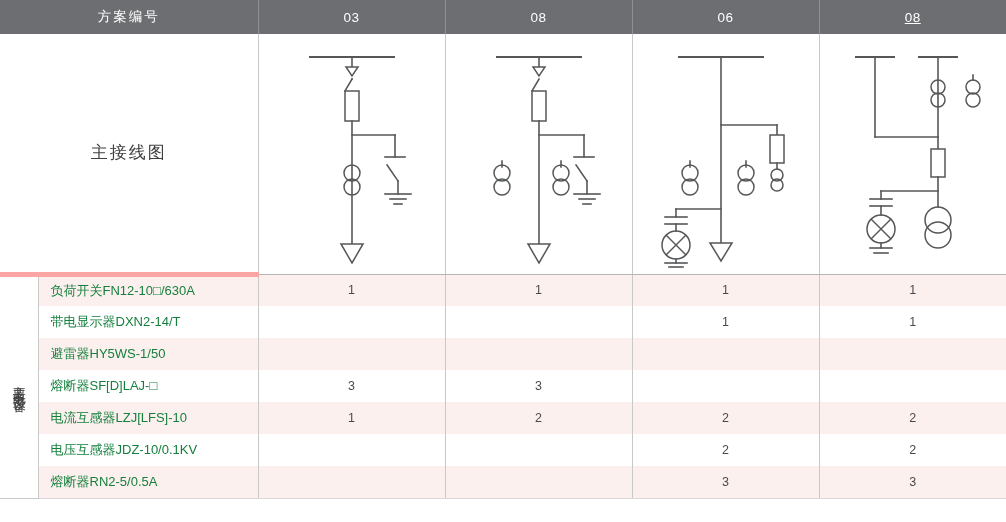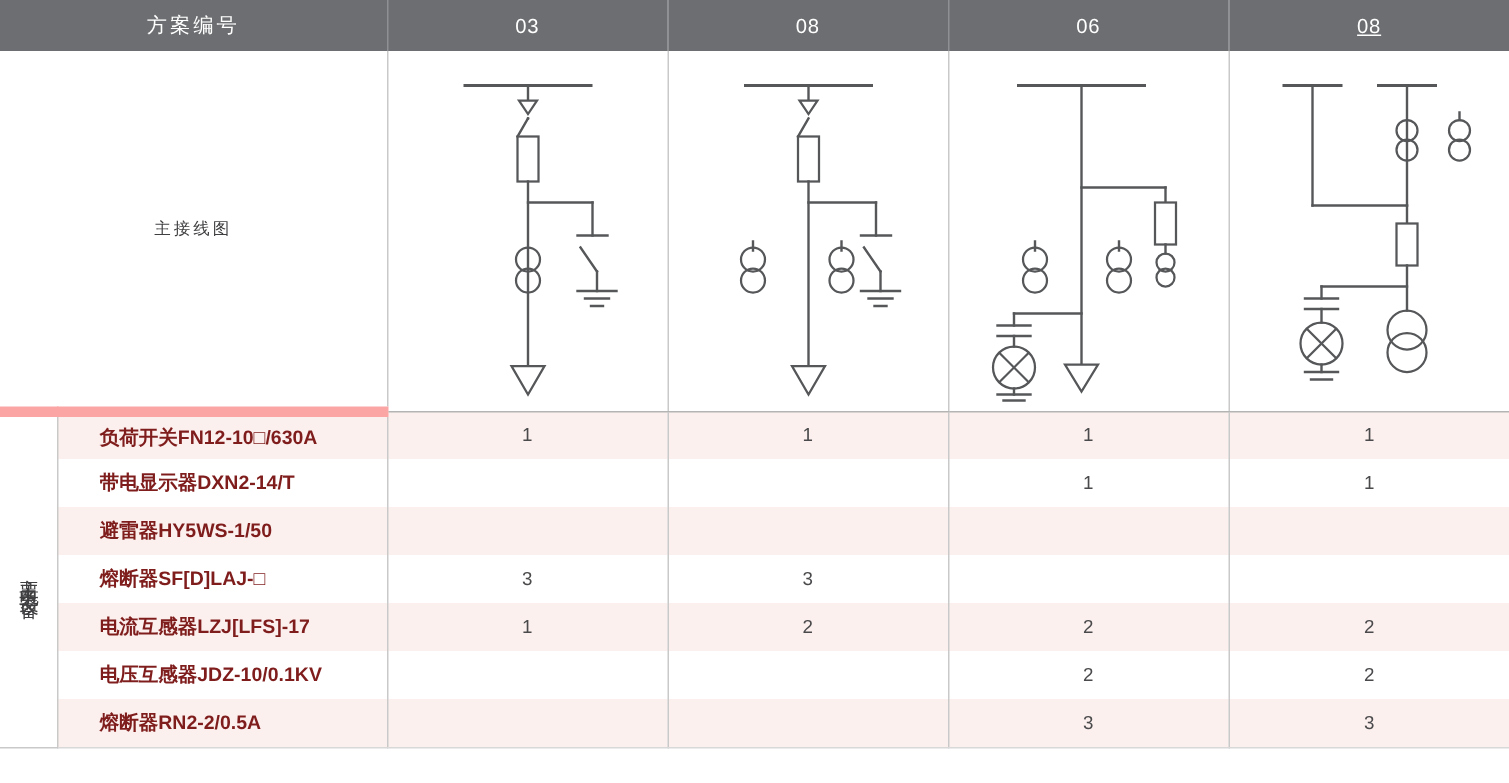--- a/index.html
+++ b/index.html
@@ -30,25 +30,25 @@
 
   
   col.c-group { width: 38px; }
   col.c-item  { width: 220px; }
   col.c-num   { width: 187px; }
 
   
   td.diagram-label {
     text-align: center;
     vertical-align: middle;
-    font-size: 11px;
+    font-size: 17px;
     color: #3f3f41;
     letter-spacing: 2px;
     border-right: 1px solid #c9c9c9;
-    border-bottom: 7px solid #fca5a5;
+    border-bottom: 5px solid #fca5a5;
     background: #fff;
   }
   td.diagram-cell {
     height: 240px;
     vertical-align: middle;
     text-align: center;
     border-right: 1px solid #c9c9c9;
     border-bottom: 1px solid #b4b4b4;
     background: #fff;
   }
@@ -69,28 +69,27 @@
   }
   td.group-label .vtxt {
     display: inline-block;
     writing-mode: vertical-rl;
     text-orientation: upright;
     letter-spacing: 3px;
     white-space: nowrap;
   }
   td.item-label {
     font-size: 13px;
-    color: #7f1d1d;
-    padding-left: 28px;
+    color: #15803d;
+    padding-left: 12px;
     height: 32px;
     vertical-align: middle;
     text-align: left;
     border-right: 1px solid #c9c9c9;
     white-space: nowrap;
-    font-weight: bold;
   }
   td.val {
     font-size: 12.5px;
     color: #4a4a4c;
     text-align: center;
     vertical-align: middle;
     height: 32px;
     border-right: 1px solid #c9c9c9;
   }
   td.val:last-child { border-right: none; }
@@ -307,37 +306,37 @@
 
     <tr class="plain">
       <td class="item-label">熔断器SF[D]LAJ-□</td>
       <td class="val">3</td>
       <td class="val">3</td>
       <td class="val"></td>
       <td class="val"></td>
     </tr>
 
     <tr class="tint">
-      <td class="item-label">电流互感器LZJ[LFS]-17</td>
+      <td class="item-label">电流互感器LZJ[LFS]-10</td>
       <td class="val">1</td>
       <td class="val">2</td>
       <td class="val">2</td>
       <td class="val">2</td>
     </tr>
 
     <tr class="plain">
       <td class="item-label">电压互感器JDZ-10/0.1KV</td>
       <td class="val"></td>
       <td class="val"></td>
       <td class="val">2</td>
       <td class="val">2</td>
     </tr>
 
     <tr class="tint last-row">
-      <td class="item-label">熔断器RN2-2/0.5A</td>
+      <td class="item-label">熔断器RN2-5/0.5A</td>
       <td class="val"></td>
       <td class="val"></td>
       <td class="val">3</td>
       <td class="val">3</td>
     </tr>
 
   </tbody>
 </table>
 </div>
 

